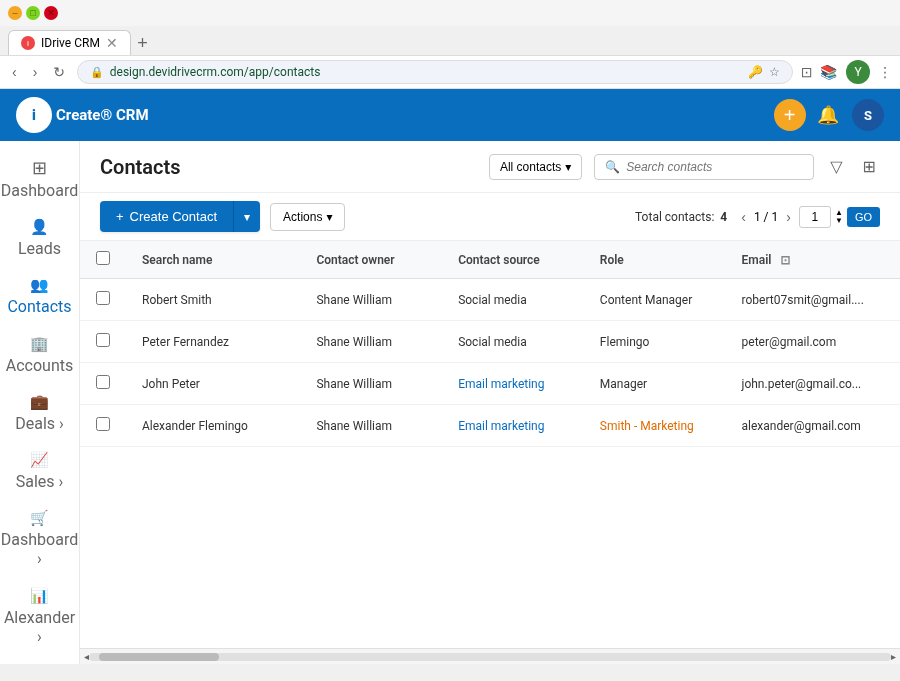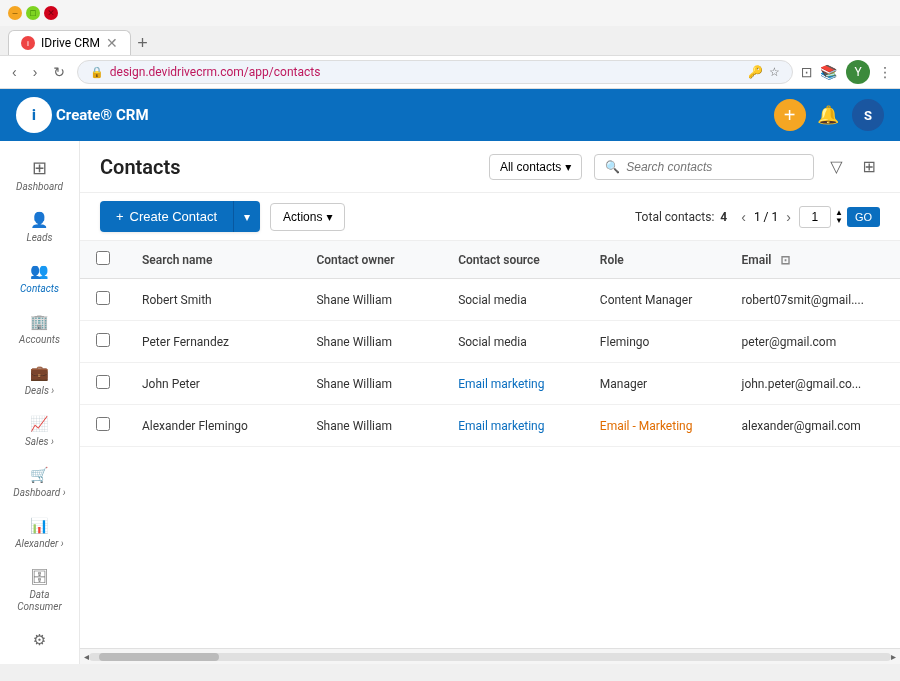--- a/index.html
+++ b/index.html
@@ -39,21 +39,21 @@
     .topnav-notif { background: none; border: none; color: white; font-size: 18px; cursor: pointer; }
     .topnav-avatar { width: 32px; height: 32px; background: #1a56a0; border-radius: 50%; color: white; font-size: 13px; font-weight: bold; display: flex; align-items: center; justify-content: center; cursor: pointer; }
 
     
     .main-layout { display: flex; flex: 1; overflow: hidden; }
 
     
     .sidebar { width: 80px; background: #fff; border-right: 1px solid #e8e8e8; display: flex; flex-direction: column; align-items: center; padding: 8px 0; overflow-y: auto; }
     .sidebar-item { display: flex; flex-direction: column; align-items: center; padding: 10px 6px; cursor: pointer; border-radius: 6px; width: 70px; gap: 4px; color: #666; text-decoration: none; }
     .sidebar-item.active { color: #0a6ebf; }
-    .sidebar-item-label { font-size: 10px; text-align: center; line-height: 1.2; font-style: italic; }
+    .sidebar-item-label { font-size: 16px; text-align: center; line-height: 1.2; }
     .sidebar-icon { font-size: 18px; line-height: 1; }
 
     
     .content { flex: 1; display: flex; flex-direction: column; overflow: hidden; background: #fff; }
 
     
     .page-header { padding: 12px 20px; border-bottom: 1px solid #eee; display: flex; align-items: center; gap: 12px; }
     .page-title { font-size: 20px; font-weight: 600; color: #222; }
     .header-spacer { flex: 1; }
     .contacts-filter { background: #fff; border: 1px solid #ccc; border-radius: 4px; padding: 5px 10px; font-size: 12px; cursor: pointer; display: flex; align-items: center; gap: 4px; }
@@ -115,21 +115,21 @@
       <span class="tab-close">✕</span>
     </div>
     <button class="tab-new">+</button>
   </div>
   <div class="address-bar">
     <button class="nav-btn">‹</button>
     <button class="nav-btn">›</button>
     <button class="nav-btn">↻</button>
     <div class="url-bar">
       <span style="color:#666;font-size:11px;">🔒</span>
-      <span style="font-size:12px;color:#be185d;">design.devidrivecrm.com/app/contacts</span>
+      <span style="font-size:12px;color:#14532d;">design.devidrivecrm.com/app/contacts</span>
       <div class="url-bar-icons">
         <span>🔑</span>
         <span>☆</span>
       </div>
     </div>
     <div class="address-actions">
       <button class="addr-btn">⊡</button>
       <button class="addr-btn">📚</button>
       <div class="user-avatar-chrome">Y</div>
       <button class="addr-btn">⋮</button>
@@ -302,21 +302,21 @@
     <td class="col-role"><span class="">Manager</span></td>
     <td class="col-email">john.peter@gmail.co...</td>
   </tr>
               <tr>
     <td class="col-check">
       <input type="checkbox" style="">
     </td>
     <td class="col-name">Alexander Flemingo</td>
     <td class="col-owner">Shane William</td>
     <td class="col-source"><span class="source-link">Email marketing</span></td>
-    <td class="col-role"><span class="role-marketing">Email - Marketing</span></td>
+    <td class="col-role"><span class="role-marketing">Smith - Marketing</span></td>
     <td class="col-email">alexander@gmail.com</td>
   </tr>
             </tbody>
         </table>
       </div>
 
       <div class="bottom-scroll">
         <button class="scroll-arrow">◂</button>
         <div class="scroll-track">
           <div class="scroll-thumb"></div>

